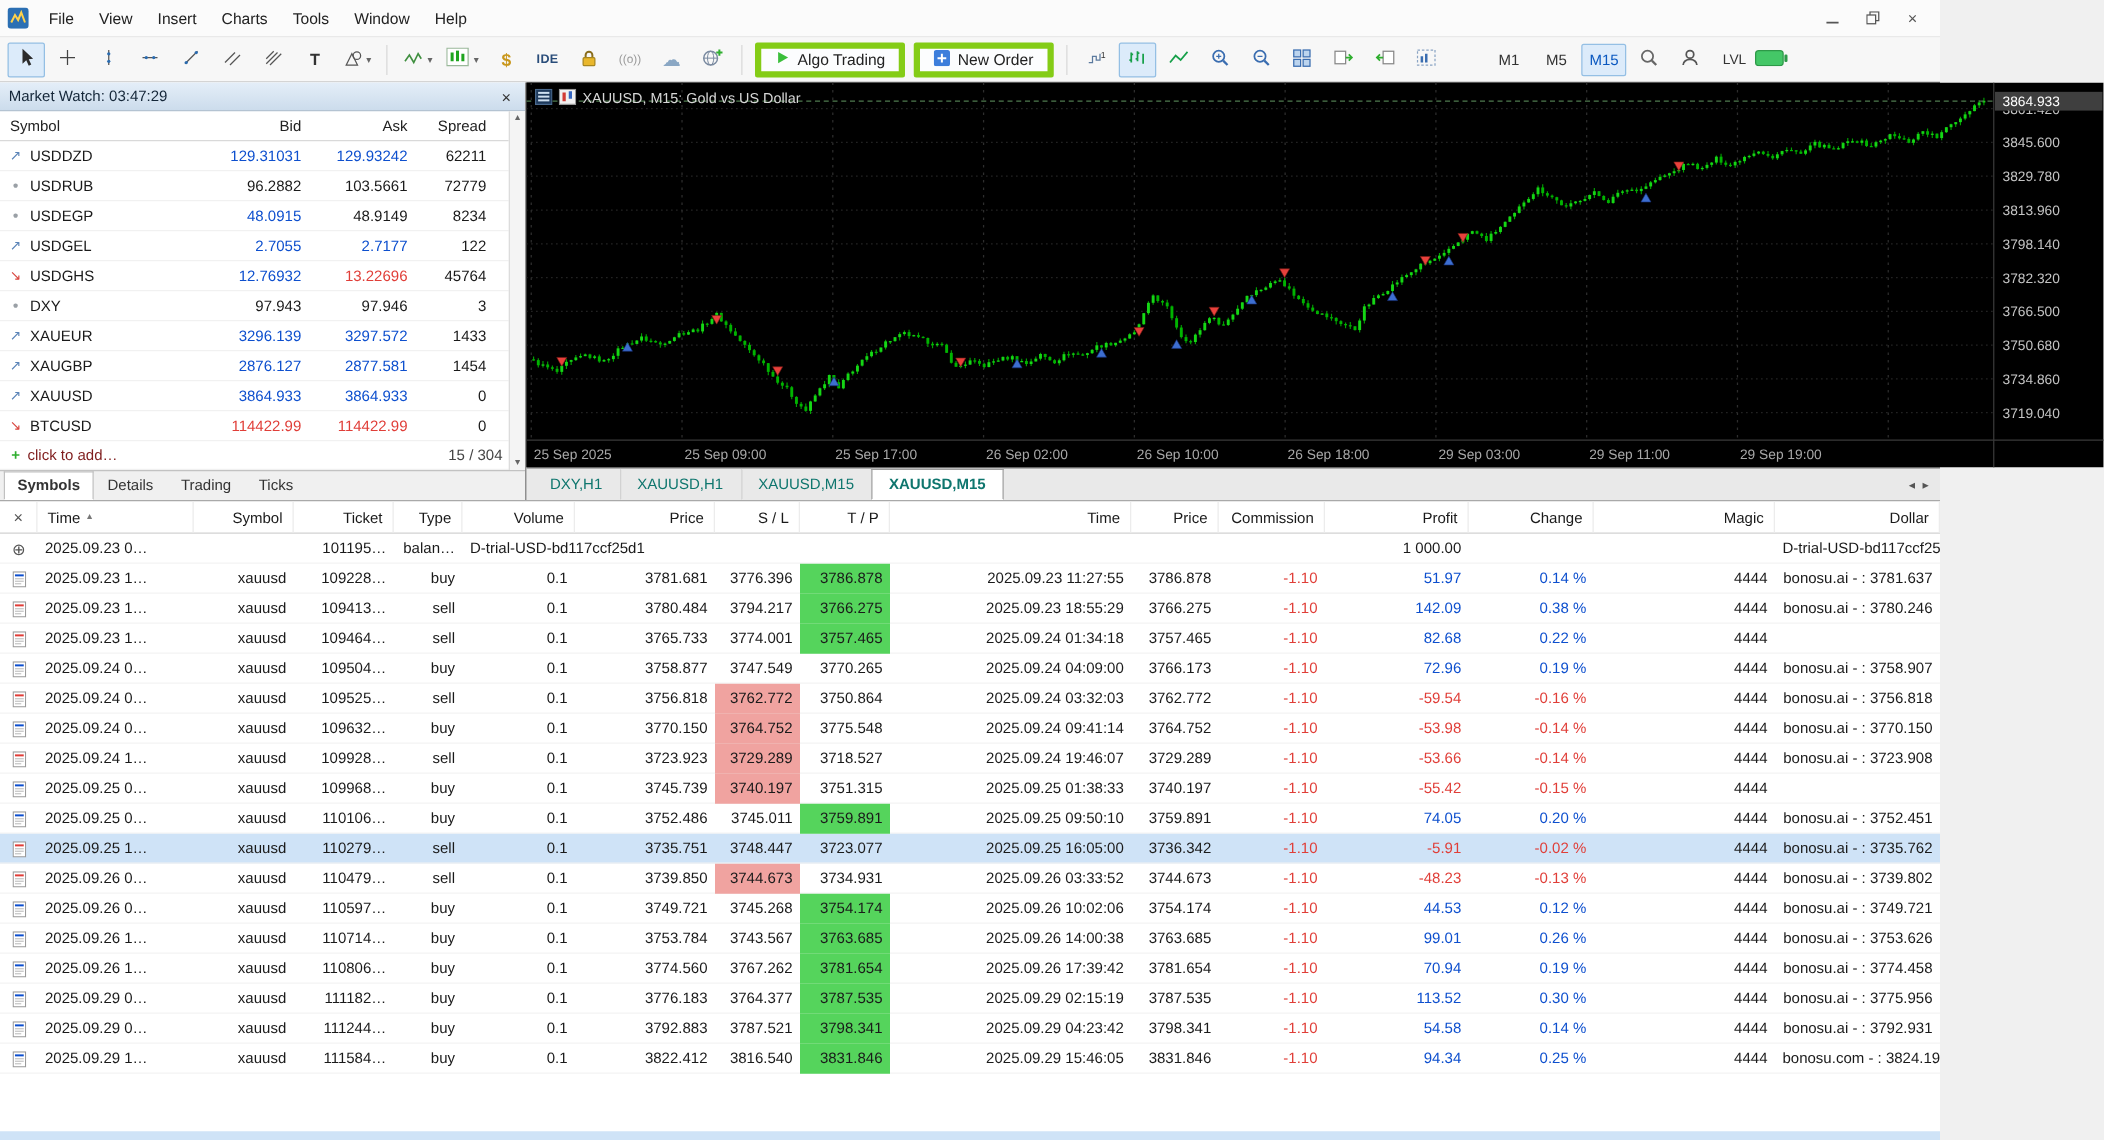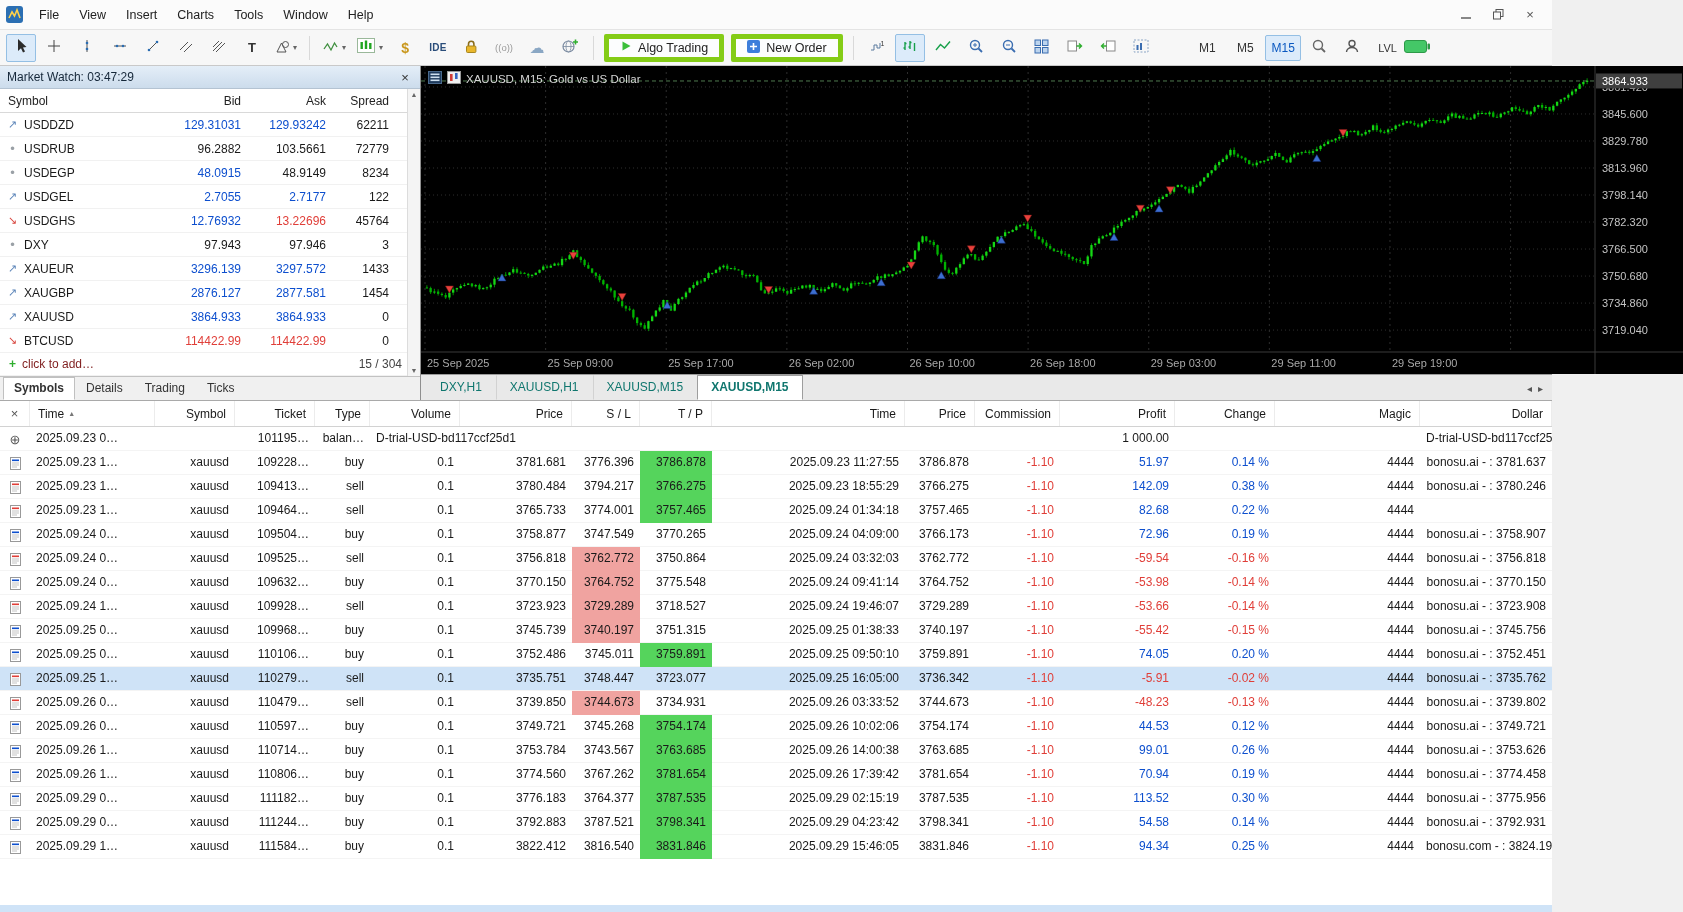--- a/index.html
+++ b/index.html
@@ -1441,21 +1441,20 @@
           <div class="hc">0.1</div>
           <div class="hc">3745.739</div>
           <div class="hc loss">3740.197</div>
           <div class="hc">3751.315</div>
           <div class="hc">2025.09.25 01:38:33</div>
           <div class="hc">3740.197</div>
           <div class="hc neg">-1.10</div>
           <div class="hc neg">-55.42</div>
           <div class="hc neg">-0.15 %</div>
           <div class="hc">4444</div>
-          <div class="hc">bonosu.ai - : 3745.756</div>
         </div>
         <div class="hrow">
           <div class="hc ico">
             <svg width="11" height="13" viewBox="0 0 11 13">
               <rect x="0.5" y="0.5" width="10" height="12" fill="#fff" stroke="#999"></rect>
               <rect x="2" y="2.5" width="7" height="1.6" fill="#0d4fce"></rect>
               <rect x="2" y="5.5" width="7" height="1" fill="#c4c4c4"></rect>
               <rect x="2" y="7.5" width="7" height="1" fill="#c4c4c4"></rect>
               <rect x="2" y="9.5" width="5" height="1" fill="#c4c4c4"></rect>
             </svg>

